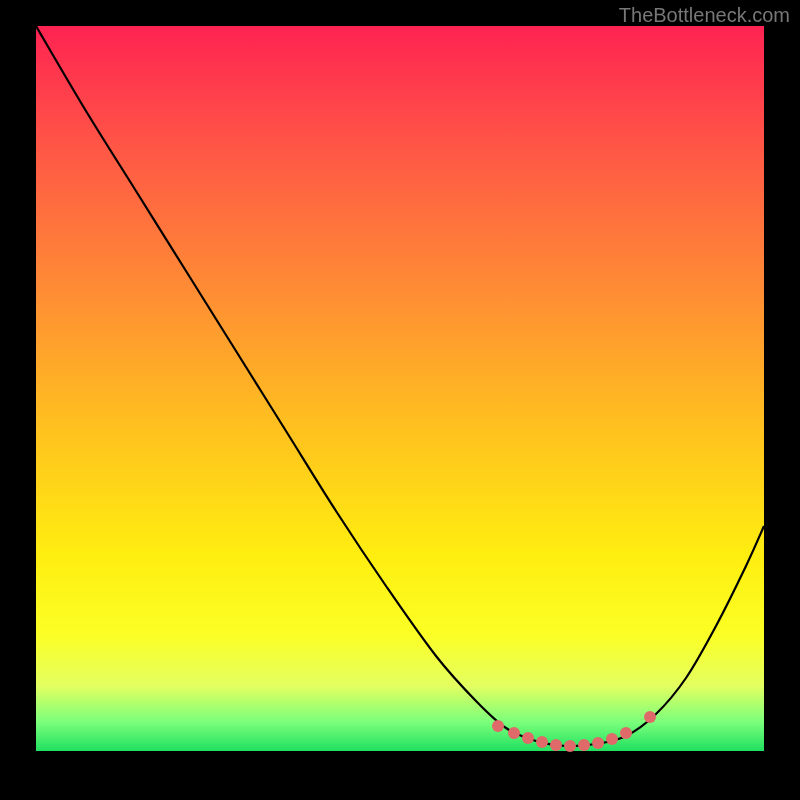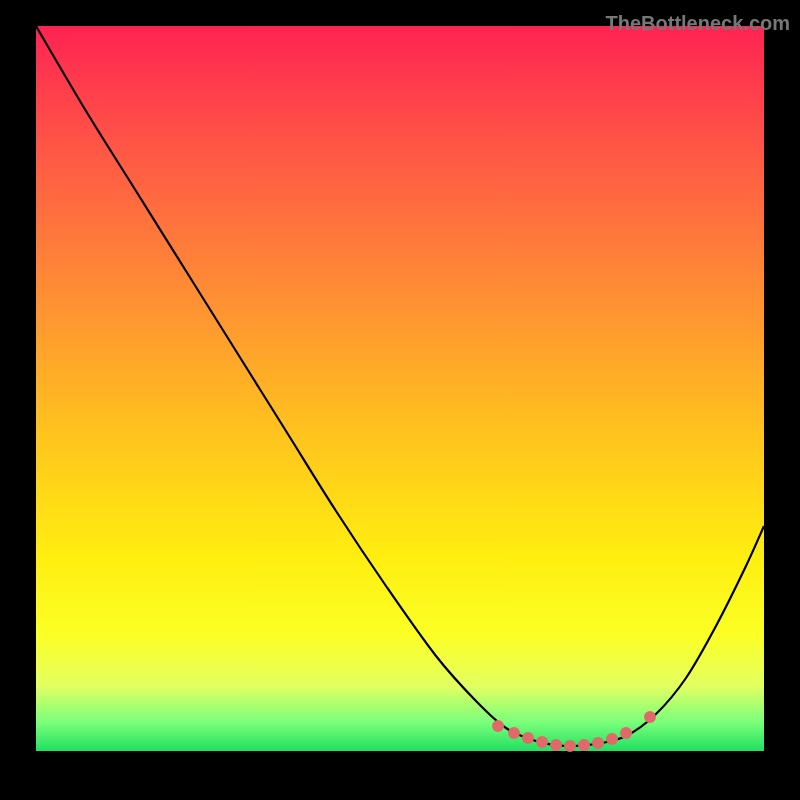--- a/index.html
+++ b/index.html
@@ -10,23 +10,22 @@
     position: relative;
     font-family: Arial, sans-serif;
     overflow: hidden;
   }
   .watermark {
     position: absolute;
     top: 4px;
     right: 10px;
     color: #777;
     font-size: 20px;
-    font-weight: bold;
+    font-weight: normal;
     z-index: 10;
-    margin-top: 8px;
   }
   .plot-area {
     position: absolute;
     left: 36px;
     top: 26px;
     width: 728px;
     height: 725px;
     background: linear-gradient(to bottom,
       #ff2352 0%,
       #ff5a45 18%,

